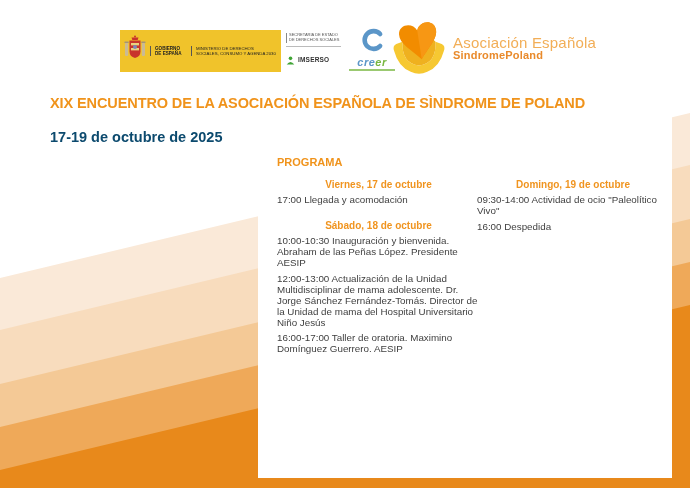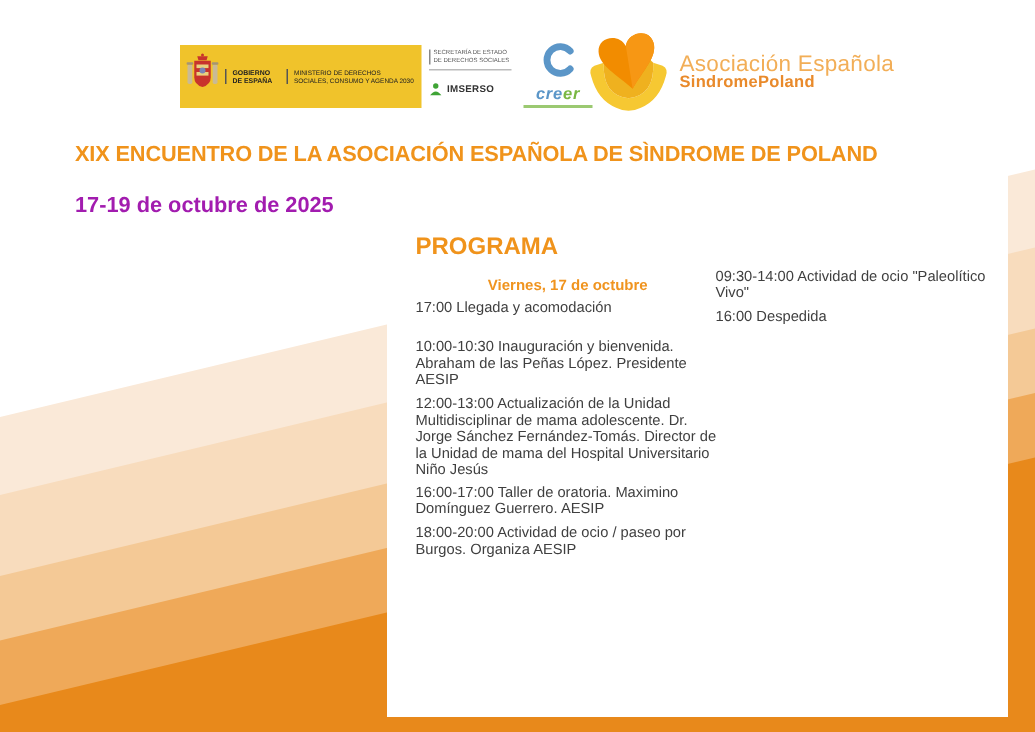--- a/index.html
+++ b/index.html
@@ -46,26 +46,26 @@
   .assoc-text{position:absolute; left:453px; top:36px; line-height:13px;}
   .assoc-line1{font-size:15px; color:#F2AE57; letter-spacing:0.2px;}
   .assoc-line2{font-size:11px; font-weight:bold; color:#E98A2B; letter-spacing:0.2px;}
   
   .title1{
     position:absolute; left:50px; top:95px; width:600px;
     font-size:14.5px; font-weight:bold; color:#F0931B; letter-spacing:-0.1px;
   }
   .title2{
     position:absolute; left:50px; top:129px;
-    font-size:14.5px; font-weight:bold; color:#a21caf;
+    font-size:14.5px; font-weight:bold; color:#0c4a6e;
   }
   
   .col-main{position:absolute; left:277px; top:156px; width:203px;}
   .col-sunday{position:absolute; left:477px; top:179px; width:192px;}
-  .prog-heading{font-size:16px; font-weight:bold; color:#F0931B; margin-bottom:11px;}
+  .prog-heading{font-size:11px; font-weight:bold; color:#F0931B; margin-bottom:11px;}
   .day-title{font-size:10px; font-weight:bold; color:#F0941F; margin-bottom:4px;text-align:center;}
   .day-block{margin-bottom:15px;}
   .item{font-size:9.8px; color:#3F3F3F; line-height:11px; margin-bottom:4.6px;}
 </style>
 </head>
 <body>
 
 <div class="page">
 
   <svg class="bands" width="690" height="488" viewBox="0 0 690 488" aria-hidden="true">
@@ -145,25 +145,26 @@
 
   <div class="col-main">
     <div class="prog-heading">PROGRAMA</div>
 
     <div class="day-block">
       <div class="day-title">Viernes, 17 de octubre</div>
       <div class="item">17:00 Llegada y acomodación</div>
     </div>
 
     <div class="day-block">
+      <div class="day-title">Sábado, 18 de octubre</div>
       <div class="item">10:00-10:30 Inauguración y bienvenida. Abraham de las Peñas López. Presidente AESIP</div>
       <div class="item">12:00-13:00 Actualización de la Unidad Multidisciplinar de mama adolescente. Dr. Jorge Sánchez Fernández-Tomás. Director de la Unidad de mama del Hospital Universitario Niño Jesús</div>
       <div class="item">16:00-17:00 Taller de oratoria. Maximino Domínguez Guerrero. AESIP</div>
-      <div class="item">18:00-20:00 Actividad de ocio / paseo por Burgos. Organiza AESIP</div>
     </div>
   </div>
 
   <div class="col-sunday">
+    <div class="day-title">Domingo, 19 de octubre</div>
     <div class="item">09:30-14:00 Actividad de ocio "Paleolítico Vivo"</div>
     <div class="item">16:00 Despedida</div>
   </div>
 
 </div>
 
 </body></html>

